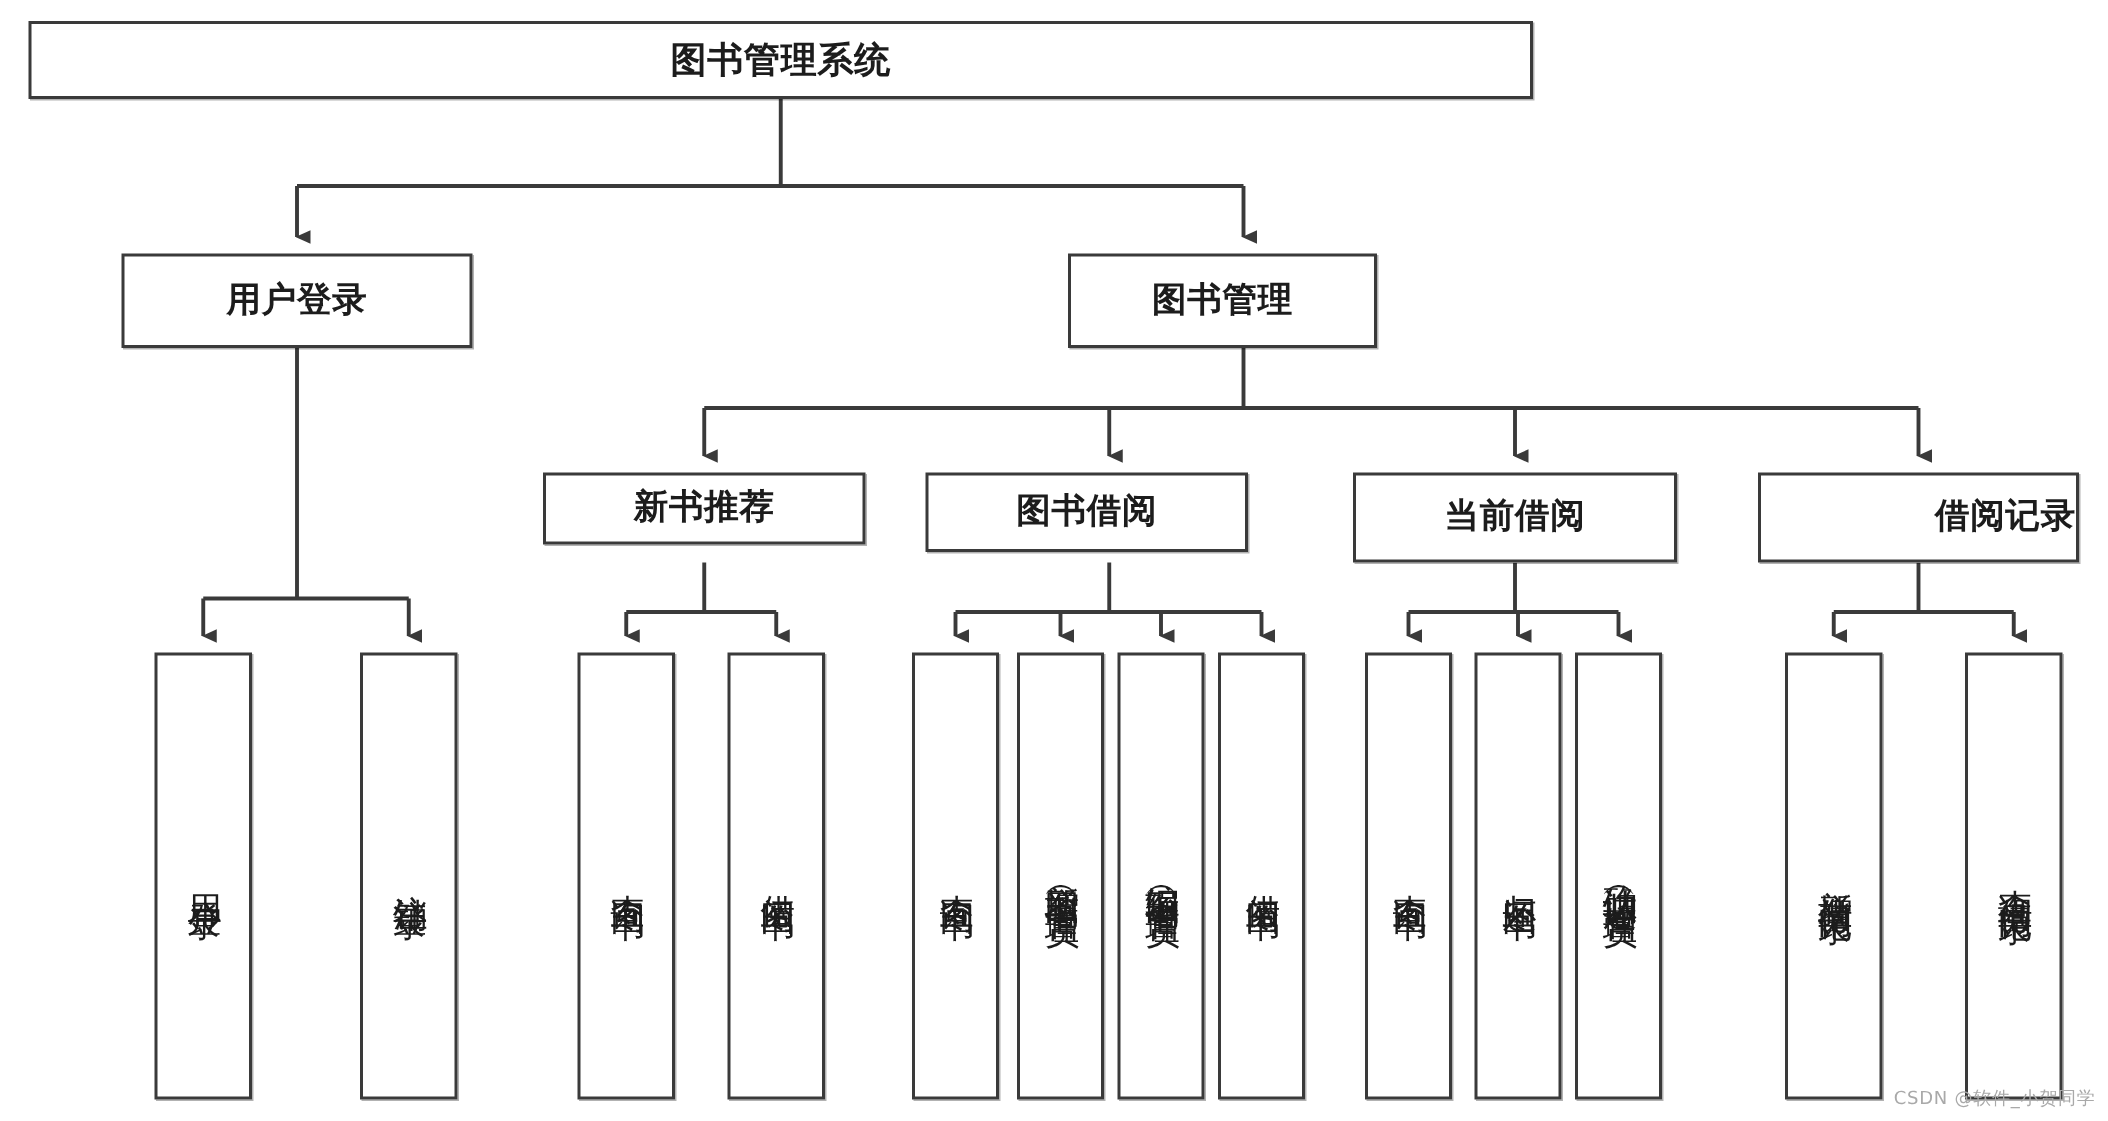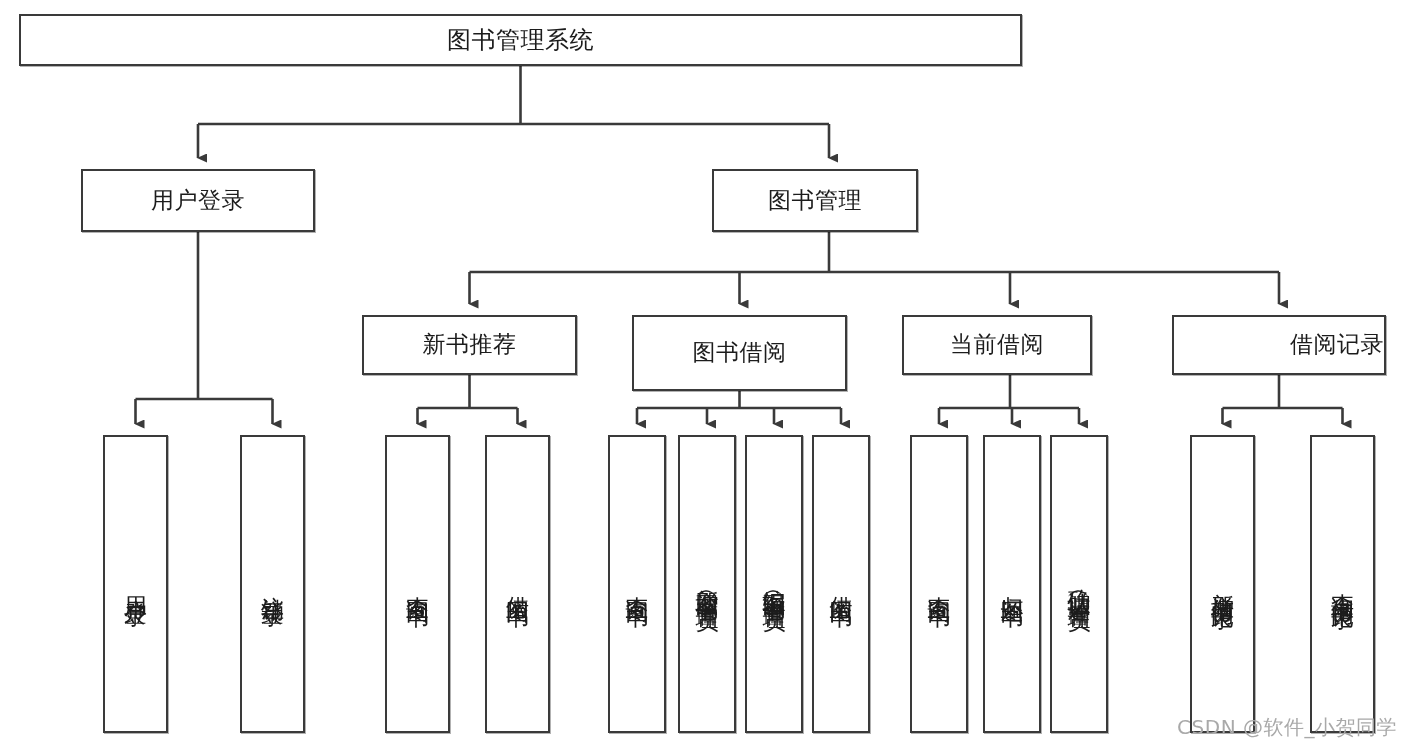--- a/index.html
+++ b/index.html
@@ -38,35 +38,36 @@
   }
   .node-label {
     color: #1c1c1c;
     line-height: 1.18;
     text-align: center;
     white-space: nowrap;
     letter-spacing: 0.5px;
   }
   .node.horizontal .node-label {
     font-size: 23px;
+    font-weight: bold;
   }
   .node.vertical .node-label {
     font-size: 23px;
     writing-mode: vertical-rl;
     text-orientation: upright;
     letter-spacing: 3px;
   }
   .node.root .node-label {
     font-size: 24px;
   }
   #watermark {
     position: absolute;
     right: 8px;
     bottom: 6px;
-    font-size: 20px;
+    font-size: 12px;
     color: #a9a9a9;
     z-index: 5;
     white-space: nowrap;
     letter-spacing: 0.5px;
   }
 </style>
 </head>
 <body>
 
 <div id="diagram-root">
@@ -117,27 +118,27 @@
   <div id="nodes-layer">
       <div class="node horizontal root" style="left: 19px; top: 14px; width: 1003px; height: 52px;">
         <span class="node-label">图书管理系统</span>
       </div>
       <div class="node horizontal" style="left: 81px; top: 169px; width: 234px; height: 63px;">
         <span class="node-label">用户登录</span>
       </div>
       <div class="node horizontal" style="left: 712px; top: 169px; width: 206px; height: 63px;">
         <span class="node-label">图书管理</span>
       </div>
-      <div class="node horizontal" style="left: 362px; top: 315px; width: 215px; height: 60px;">
+      <div class="node horizontal" style="left: 362px; top: 315px; width: 215px; height: 48px;">
         <span class="node-label">新书推荐</span>
       </div>
-      <div class="node horizontal" style="left: 632px; top: 315px; width: 215px; height: 76px;">
+      <div class="node horizontal" style="left: 617px; top: 315px; width: 215px; height: 53px;">
         <span class="node-label">图书借阅</span>
       </div>
-      <div class="node horizontal" style="left: 902px; top: 315px; width: 190px; height: 60px;">
+      <div class="node horizontal" style="left: 902px; top: 315px; width: 216px; height: 60px;">
         <span class="node-label">当前借阅</span>
       </div>
       <div class="node horizontal" style="left: 1172px; top: 315px; width: 214px; height: 60px; justify-content: flex-end;">
         <span class="node-label">借阅记录</span>
       </div>
       <div class="node vertical" style="left: 103px; top: 435px; width: 65px; height: 298px;">
         <span class="node-label">用户登录</span>
       </div>
       <div class="node vertical" style="left: 240px; top: 435px; width: 65px; height: 298px;">
         <span class="node-label">注销登录</span>

